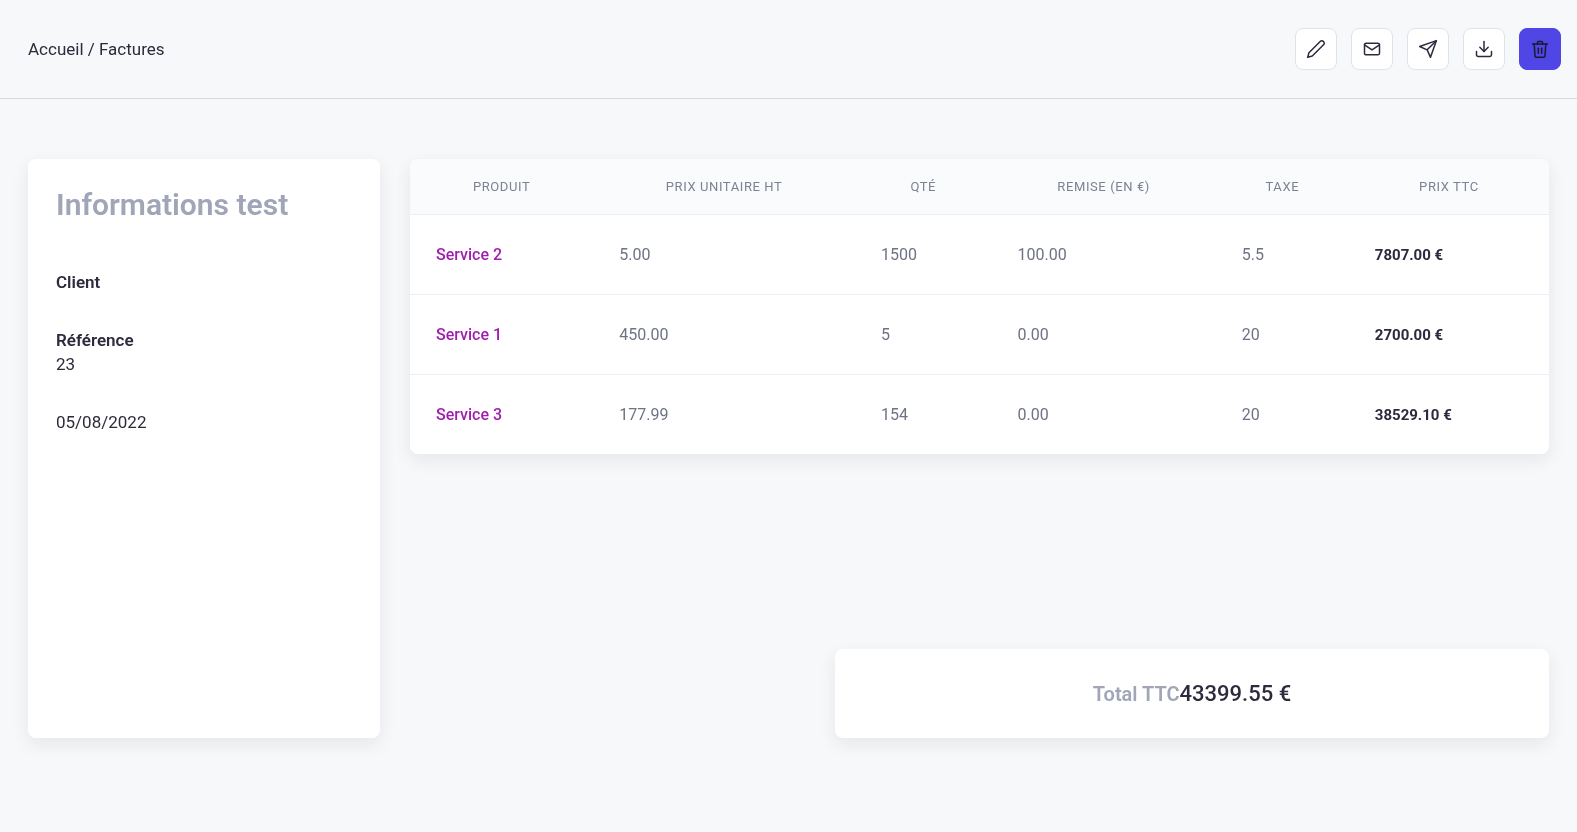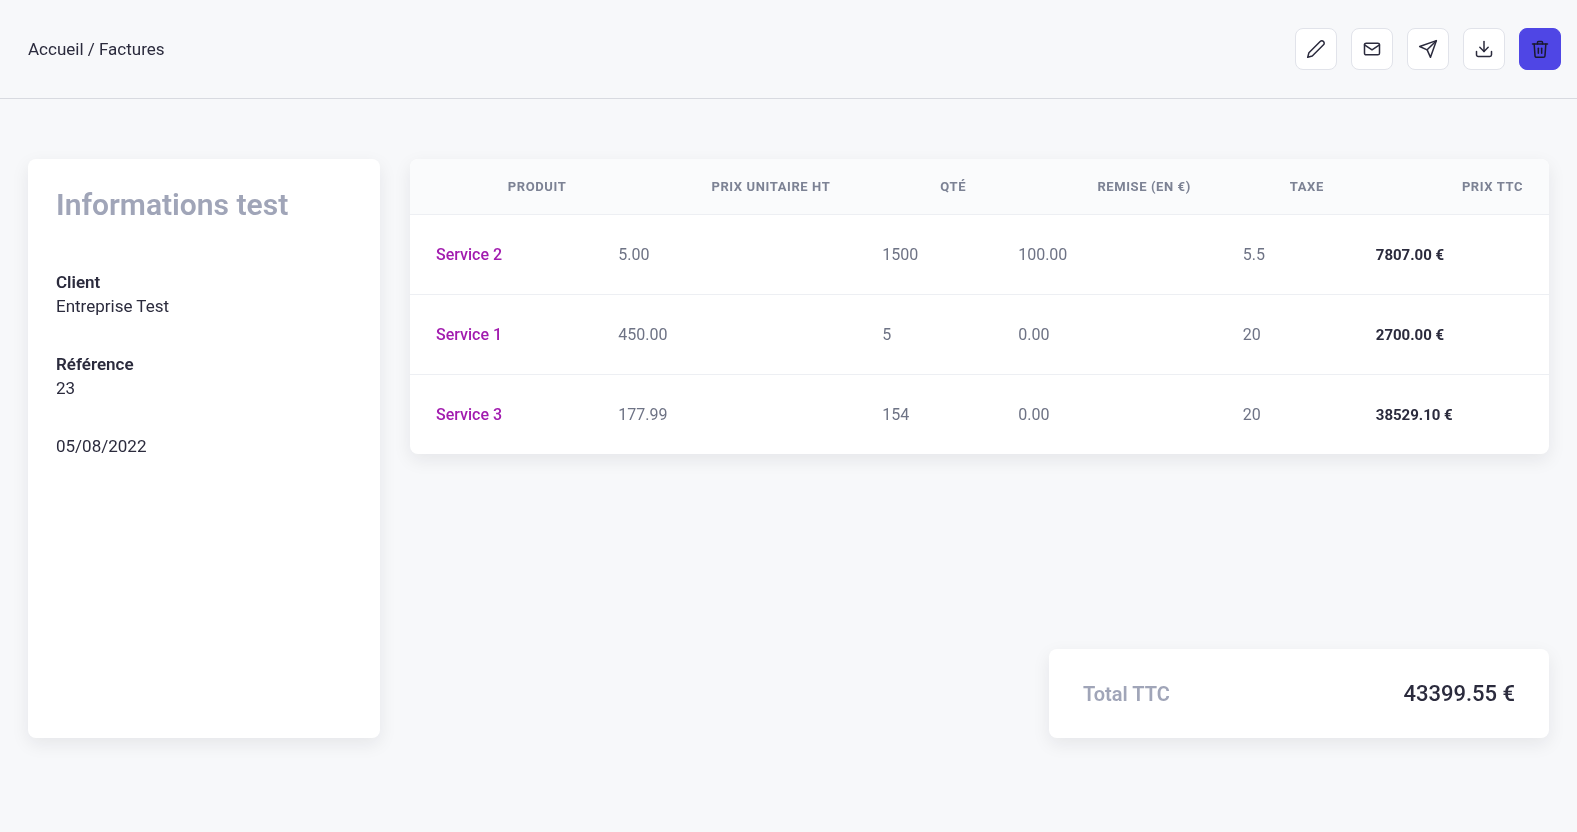--- a/index.html
+++ b/index.html
@@ -104,24 +104,24 @@
       border-radius: 8px;
       box-shadow: 0 6px 18px rgba(20, 20, 40, 0.08);
       overflow: hidden;
     }
     table {
       width: 100%;
       border-collapse: collapse;
     }
     thead th {
       background: #fafbfc;
-      text-align: right;
+      text-align: center;
       padding: 20px 26px;
       font-size: 13px;
-      font-weight: 700;
+      font-weight: 400;
       letter-spacing: 0.6px;
       color: #7c8294;
       border-bottom: 1px solid #edeff3;
     }
     tbody td {
       padding: 30px 26px;
       font-size: 16px;
       color: #6e7385;
       border-bottom: 1px solid #edeff3;
     }
@@ -132,27 +132,27 @@
       color: #a21caf;
       font-weight: 500;
     }
     tbody td.price-ttc {
       color: #2b2b3d;
       font-weight: 700;
       font-size: 15px;
     }
     .total-card {
       align-self: flex-end;
-      width: 500px;
+      width: 714px;
       background: #ffffff;
       border-radius: 8px;
       box-shadow: 0 6px 18px rgba(20, 20, 40, 0.08);
       padding: 32px 34px;
       display: flex;
-      justify-content: space-between;
+      justify-content: center;
       align-items: center;
       margin-top: 195px;
     }
     .total-label {
       font-size: 20px;
       font-weight: 600;
       color: #a0a5b8;
     }
     .total-value {
       font-size: 22px;
@@ -202,21 +202,20 @@
         </svg>
     </button>
   </div>
 </div>
 
 <div class="content">
   <div class="info-card">
     <h1>Informations test</h1>
     <div class="info-group">
       <div class="info-label">Client</div>
-      <div class="info-value">Entreprise Test</div>
     </div>
     <div class="info-group">
       <div class="info-label">Référence</div>
       <div class="info-value">23</div>
     </div>
     <div class="info-group">
       <div class="info-value">05/08/2022</div>
     </div>
   </div>
 

